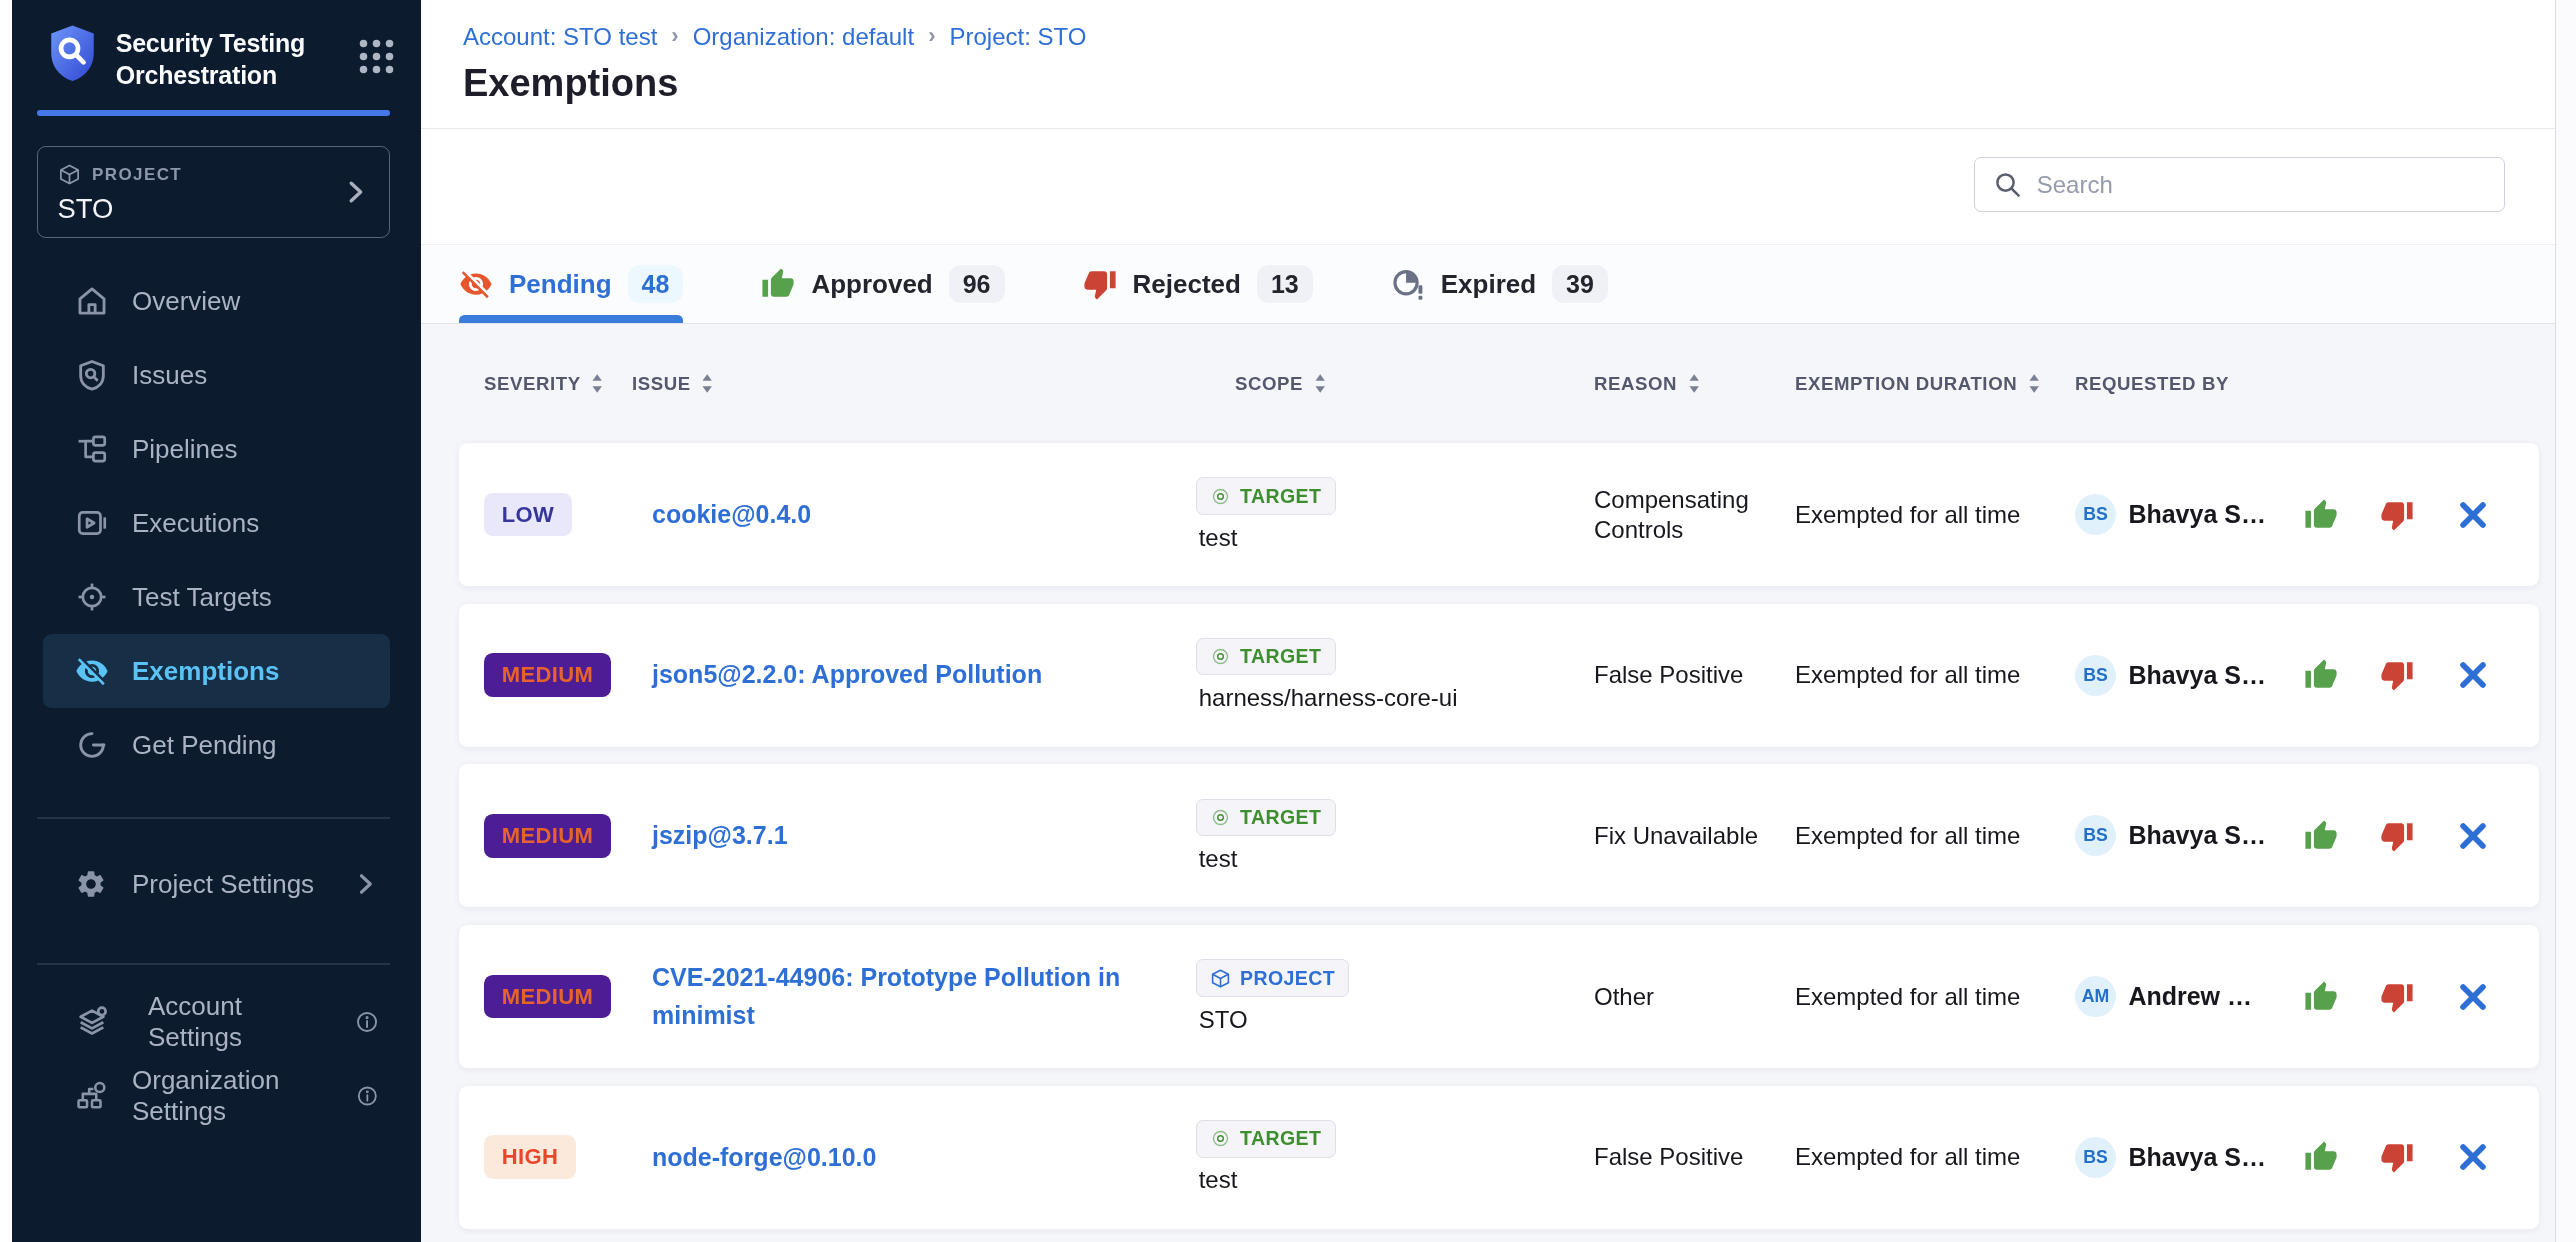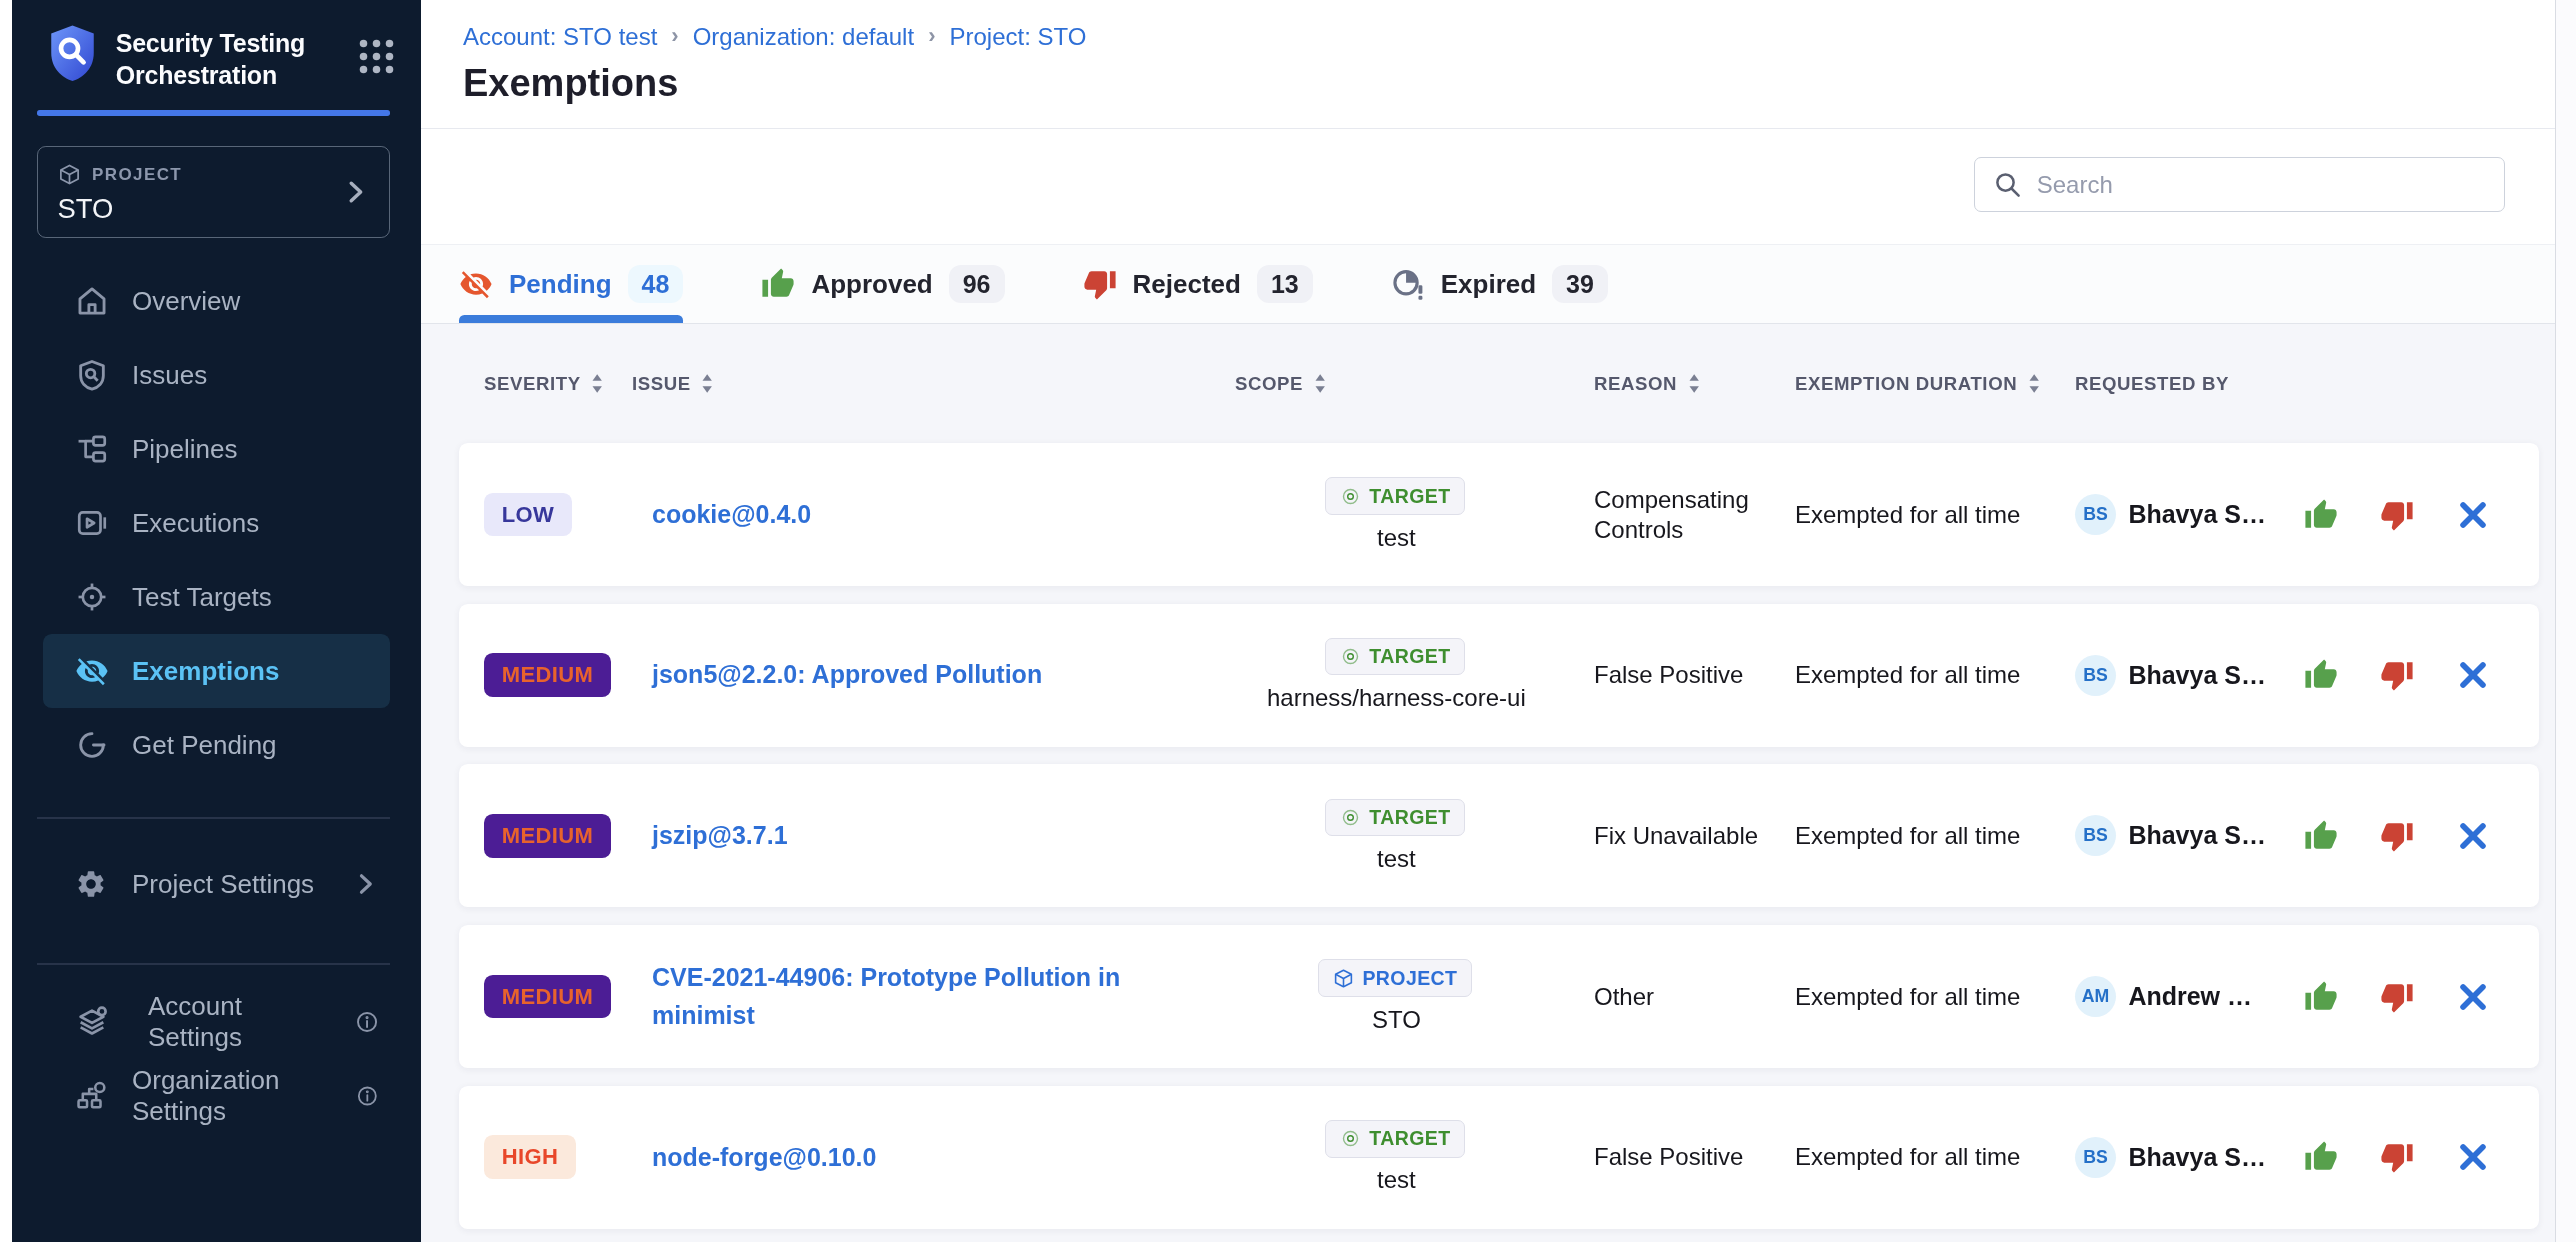--- a/index.html
+++ b/index.html
@@ -65,21 +65,21 @@
   .th-scope { padding-left:39px; }
   .sort { width:12.4px; height:21px; color:#7A7F92; flex-shrink:0; }
 
   .row-card { background:#fff; border-radius:8.8px; height:143px; margin-bottom:17.7px; box-shadow:0 1.8px 7px rgba(40,41,61,0.06); }
   .sev-badge { display:inline-block; min-width:78px; text-align:center; padding:8.8px 17.7px; border-radius:8.8px; font-size:22px; font-weight:700; letter-spacing:0.4px; }
   .sev-low { background:#E8E8FA; color:#37379B; }
   .sev-medium { background:#4c1d95; color:#E8632C; }
   .sev-high { background:#FBE9DC; color:#E8472A; }
   .cell-issue { padding-right:55px;margin-left:20px; }
   .issue-link { color:#2E6FD6; font-size:25px; font-weight:600; text-decoration:none; line-height:1.5; cursor:pointer; }
-  .cell-scope { display:flex; flex-direction:column; align-items:center; gap:8.8px; }
+  .cell-scope { display:flex; flex-direction:column; align-items:flex-start; gap:8.8px; }
   .scope-pill { display:inline-flex; align-items:center; gap:8.8px; background:#F4F4F9; border:1.8px solid #DEDFE9; border-radius:7px; padding:6.2px 13.3px; font-size:19.5px; font-weight:700; letter-spacing:0.4px; }
   .scope-pill .ic { width:21px; height:21px; }
   .scope-target { color:#3E8E2F; }
   .scope-project { color:#2E6FD6; }
   .scope-name { font-size:24px; color:#17171D; padding-left:2.7px; }
   .cell-reason { font-size:24px; color:#17171D; line-height:1.25; }
   .cell-duration { font-size:24px; color:#17171D; }
   .cell-req { display:flex; align-items:center; }
   .avatar { width:41px; height:41px; border-radius:50%; background:#E1F1FB; color:#2570C8; font-size:17.7px; font-weight:700; display:flex; align-items:center; justify-content:center; flex-shrink:0; }
   .req-name { margin-left:12.4px; width:149px; font-size:25px; font-weight:600; color:#17171D; white-space:nowrap; overflow:hidden; }

